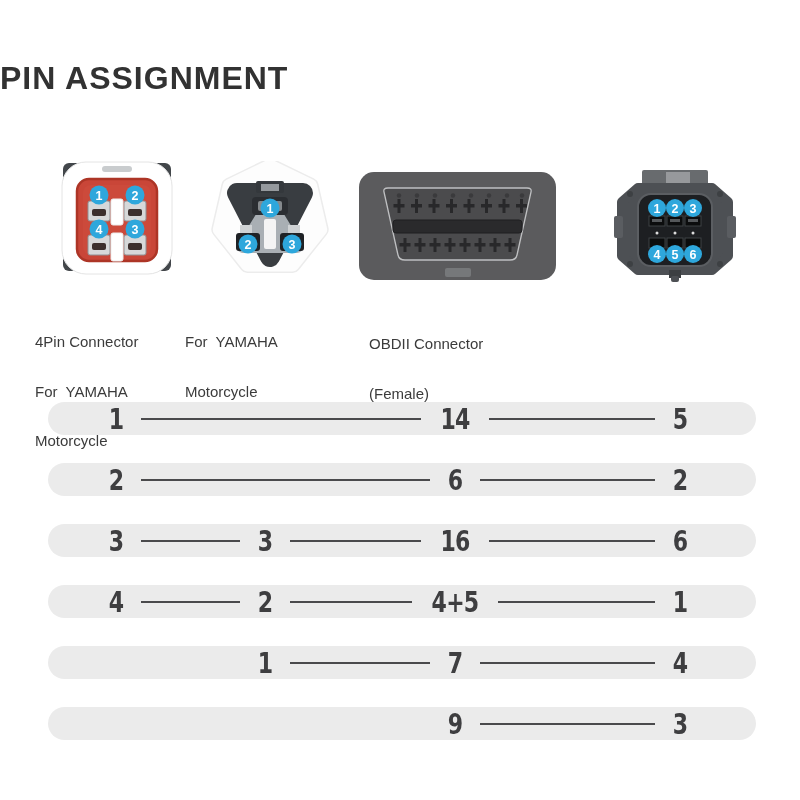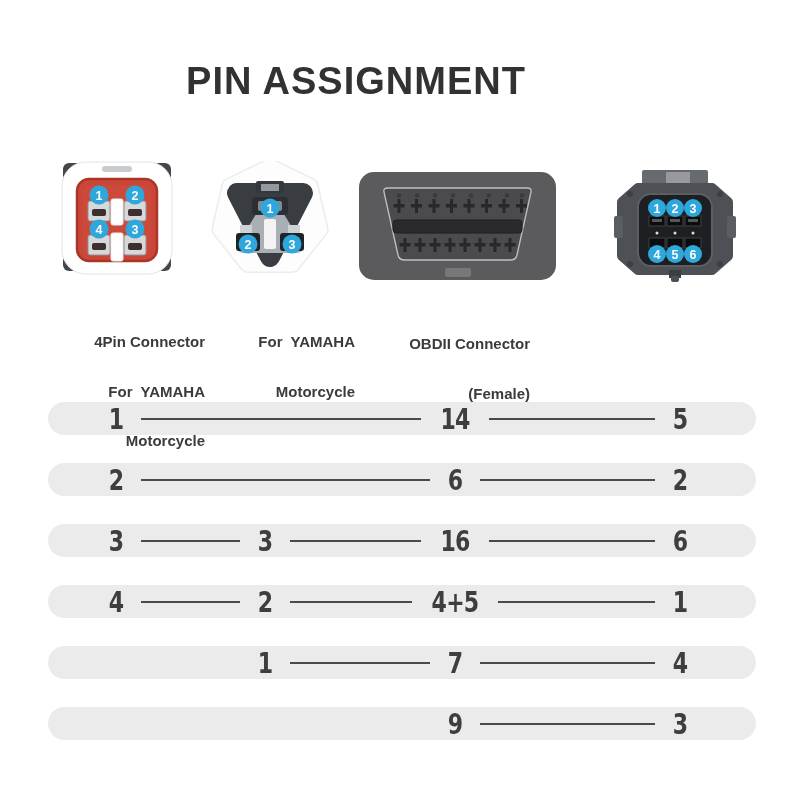--- a/index.html
+++ b/index.html
@@ -1,21 +1,21 @@
 <!DOCTYPE html>
 <html><head>
 <meta charset="utf-8">
 <style>
   html,body{margin:0;padding:0;background:#fff;}
   #canvas{position:relative;width:800px;height:800px;background:#ffffff;overflow:hidden;
           font-family:"Liberation Sans",sans-serif;}
-  .title{position:absolute;top:60px;left:0;width:712px;text-align:center;
-         font-weight:800;font-size:38px;letter-spacing:1px;color:#323232;}
+  .title{position:absolute;top:60px;left:0;width:712px;text-align:left;
+         font-weight:800;font-size:32px;letter-spacing:1px;color:#323232;}
   .conn{position:absolute;}
-  .conn-label{position:absolute;width:170px;text-align:right;font-weight:700;font-size:15px;
+  .conn-label{position:absolute;width:170px;text-align:left;font-weight:400;font-size:15px;
               line-height:16.5px;color:#3b3b3b;white-space:pre;}
   .pin-row{position:absolute;left:48px;width:708px;height:33px;background:#ebebeb;border-radius:17px;}
   .pin-num{position:absolute;top:50%;transform:translate(-50%,-50%) scaleX(0.76);
            transform-origin:center;font-family:"DejaVu Sans",sans-serif;font-weight:800;
            font-size:29px;color:#3e3e40;letter-spacing:-1px;white-space:nowrap;}
   .pin-line{position:absolute;top:50%;margin-top:-1px;height:2.5px;background:#4a4a4c;}
   .pn{font-family:"Liberation Sans",sans-serif;font-weight:700;font-size:12.5px;fill:#ffffff;text-anchor:middle;}
 </style>
 </head>
 <body>
@@ -181,21 +181,21 @@
 
   <div class="conn-label" style="left:35px;top:301px">
     <div>4Pin Connector</div>
     <div>For  YAMAHA</div>
     <div>Motorcycle</div>
   </div>
   <div class="conn-label" style="left:185px;top:301px">
     <div>For  YAMAHA</div>
     <div>Motorcycle</div>
   </div>
-  <div class="conn-label" style="left:360px;top:303px">
+  <div class="conn-label" style="left:369px;top:303px">
     <div>OBDII Connector</div>
     <div>(Female)</div>
   </div>
 
   <div>
       <div class="pin-row" style="top: 402px; background: rgb(235, 235, 235);">
         <span class="pin-num" style="left: 68px; color: rgb(62, 62, 64);">1</span>
         <span class="pin-num" style="left: 407px; color: rgb(62, 62, 64);">14</span>
         <span class="pin-num" style="left: 632px; color: rgb(62, 62, 64);">5</span>
         <div class="pin-line" style="left: 93px; width: 280px; background: rgb(74, 74, 76);"></div>

